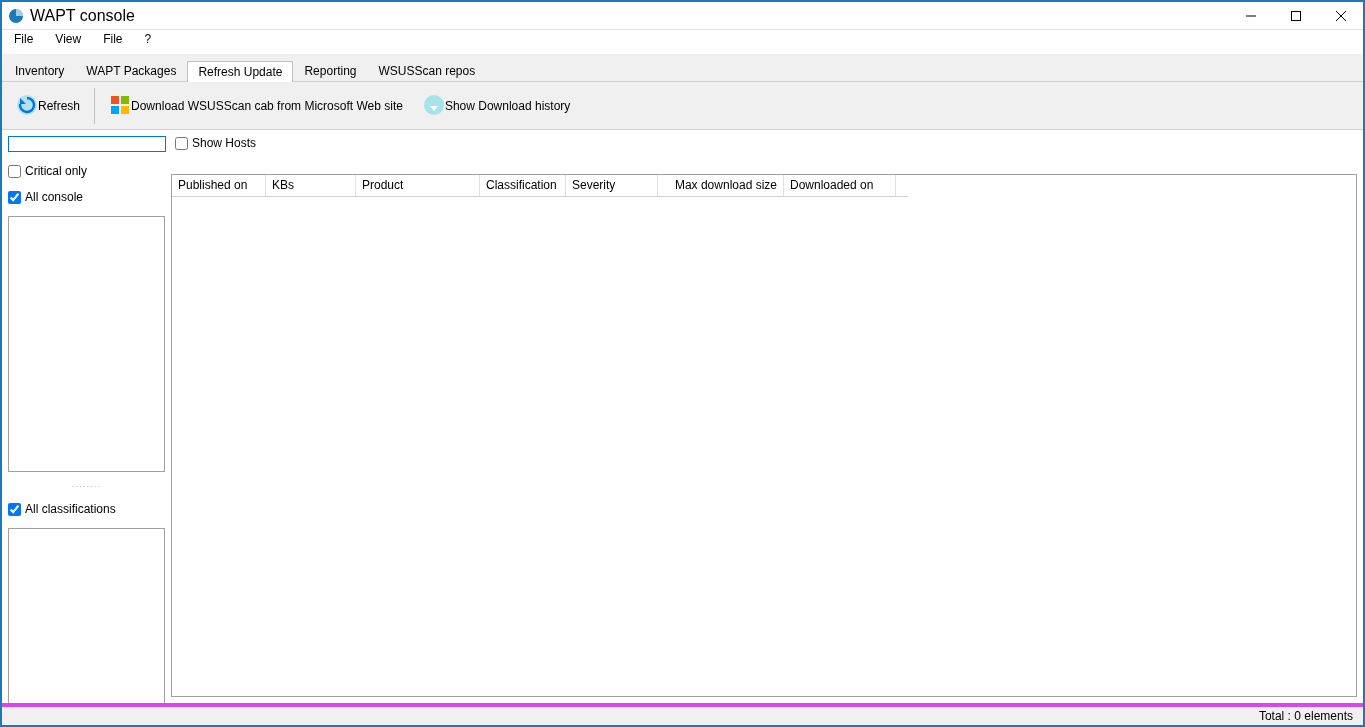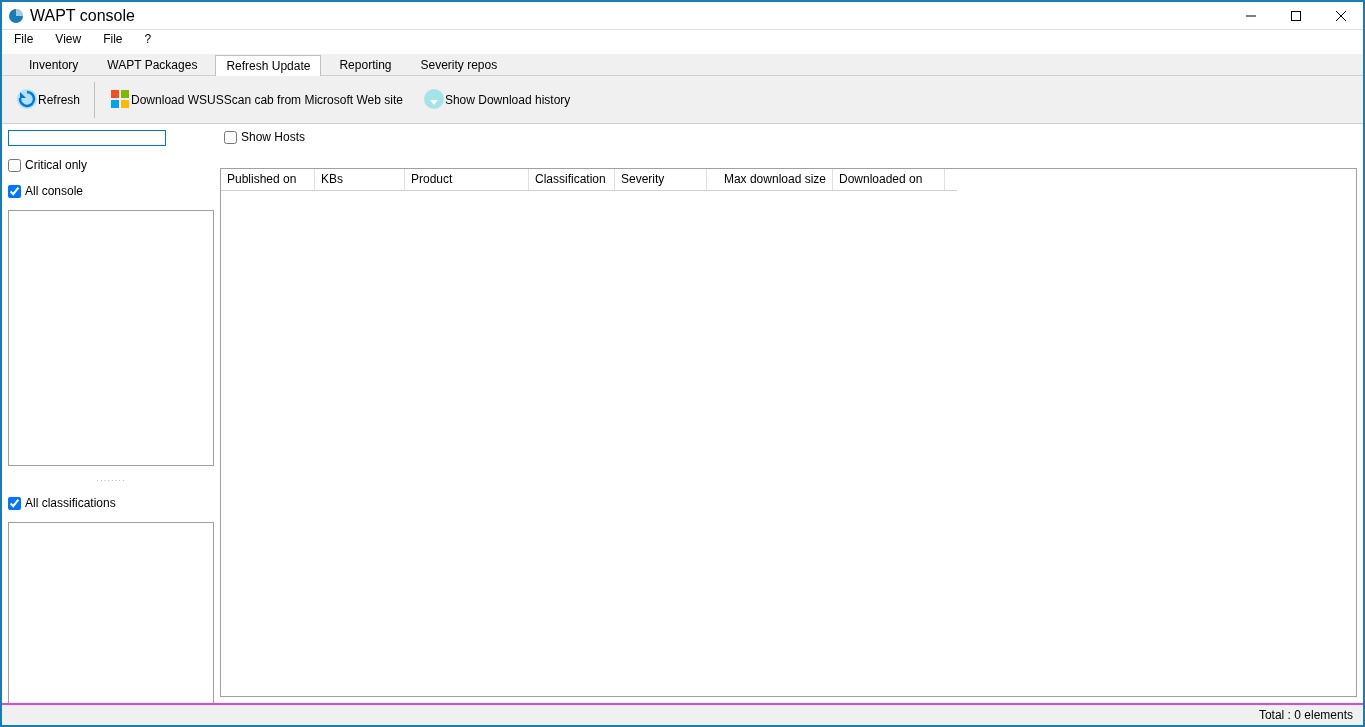--- a/index.html
+++ b/index.html
@@ -10,50 +10,50 @@
 .app-icon { width: 16px; height: 16px; margin-right: 6px; }
 .title-text { flex: 1; font-size: 16px; }
 .window-controls { display: flex; height: 100%; }
 .window-btn { width: 45px; display: flex; align-items: center; justify-content: center; cursor: pointer; }
 
 
 .menubar { height: 24px; display: flex; padding-left: 8px; gap: 14px; }
 .menu-item { padding: 2px 4px; cursor: pointer; }
 
 
-.tabbar { height: 22px; display: flex; align-items: flex-end; background: #f0f0f0; border-bottom: 1px solid #d0d0d0; padding-left: 16px; gap: 7px; }
+.tabbar { height: 28px; display: flex; align-items: flex-end; background: #f0f0f0; border-bottom: 1px solid #d0d0d0; padding-left: 2px; }
 .tab { padding: 3px 10px; cursor: pointer; border: 1px solid transparent; border-bottom: none; background: #f0f0f0; }
 .tab.active { background: #fff; border-color: #c0c0c0; position: relative; top: 1px; }
 
 
 .toolbar { height: 48px; background: #f0f0f0; border-bottom: 1px solid #d0d0d0; display: flex; align-items: center; padding-left: 6px; gap: 4px; }
 .tool-btn { display: flex; flex-direction: row; align-items: center; justify-content: center; padding: 2px 8px; cursor: pointer; height: 44px; }
 .tool-icon { width: 22px; height: 22px; margin-bottom: 1px; }
 .tool-sep { width: 1px; height: 36px; background: #c0c0c0; margin: 0 2px; }
 
 
 .main { flex: 1; display: flex; overflow: hidden; padding: 6px; gap: 6px; }
-.sidebar { width: 206px; display: flex; flex-direction: column; gap: 12px; }
+.sidebar { width: 157px; display: flex; flex-direction: column; gap: 12px; }
 .search-input { width: 158px; height: 24px; border: 1px solid #0078d7; outline: none; padding: 0 4px; }
 .chk { display: flex; align-items: center; gap: 4px; cursor: pointer; }
 .chk input { width: 13px; height: 13px; cursor: pointer; }
 .listbox { border: 1px solid #a0a0a0; flex-shrink: 0; }
 .products-box { height: 256px; }
 .splitter-dots { height: 6px; text-align: center; color: #aaa; letter-spacing: 1px; font-size: 8px; line-height: 6px; }
 .classifications-box { height: 194px; }
 
 .content { flex: 1; display: flex; flex-direction: column; }
 .topfilters { height: 24px; display: flex; align-items: flex-start; padding-left: 4px; margin-bottom: 14px; }
 .grid-wrap { flex: 1; border: 1px solid #a0a0a0; display: flex; }
 .grid-header { height: 22px; display: flex; border-bottom: 1px solid #d0d0d0; background: #fff; }
 .gh { padding: 3px 6px; border-right: 1px solid #e0e0e0; overflow: hidden; white-space: nowrap; }
 .grid-body { flex: 1; background: #fff; }
 
 
-.statusbar { height: 22px; background: #f0f0f0; border-top: 2px solid #d946ef; display: flex; align-items: center; justify-content: flex-end; padding-right: 10px; }
+.statusbar { height: 22px; background: #f0f0f0; border-top: 4px solid #d946ef; display: flex; align-items: center; justify-content: flex-end; padding-right: 10px; }
 
 </style>
 </head>
 <body>
 
 <div class="titlebar">
   <span class="app-icon">
     <svg viewBox="0 0 16 16">
         <circle cx="8" cy="8" r="7" fill="#1a7bb9"></circle>
         <path d="M8 1 A7 7 0 0 1 15 8 L8 8 Z" fill="#fff" opacity="0.6"></path>
@@ -85,21 +85,21 @@
   <span class="menu-item">View</span>
   <span class="menu-item">File</span>
   <span class="menu-item">?</span>
 </div>
 
 <div class="tabbar">
   <div class="tab">Inventory</div>
   <div class="tab">WAPT Packages</div>
   <div class="tab active">Refresh Update</div>
   <div class="tab">Reporting</div>
-  <div class="tab">Severity repos</div>
+  <div class="tab">WSUSScan repos</div>
 </div>
 
 <div class="toolbar">
   <div class="tool-btn">
     <span class="tool-icon">
       <svg viewBox="0 0 22 22">
           <circle cx="11" cy="11" r="10" fill="#b3e0f7"></circle>
           <path d="M11 4 a7 7 0 1 1 -6.9 6" fill="none" stroke="#0078d7" stroke-width="2.5"></path>
           <path d="M4 4 L4 10 L10 10 Z" fill="#0078d7"></path>
         </svg>

